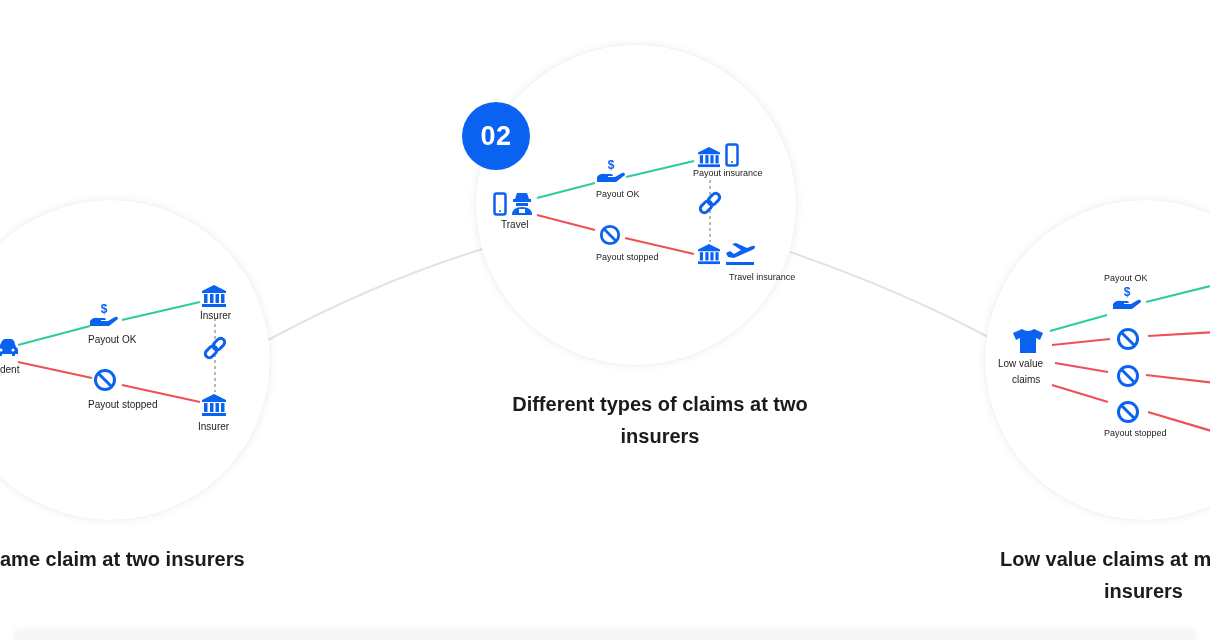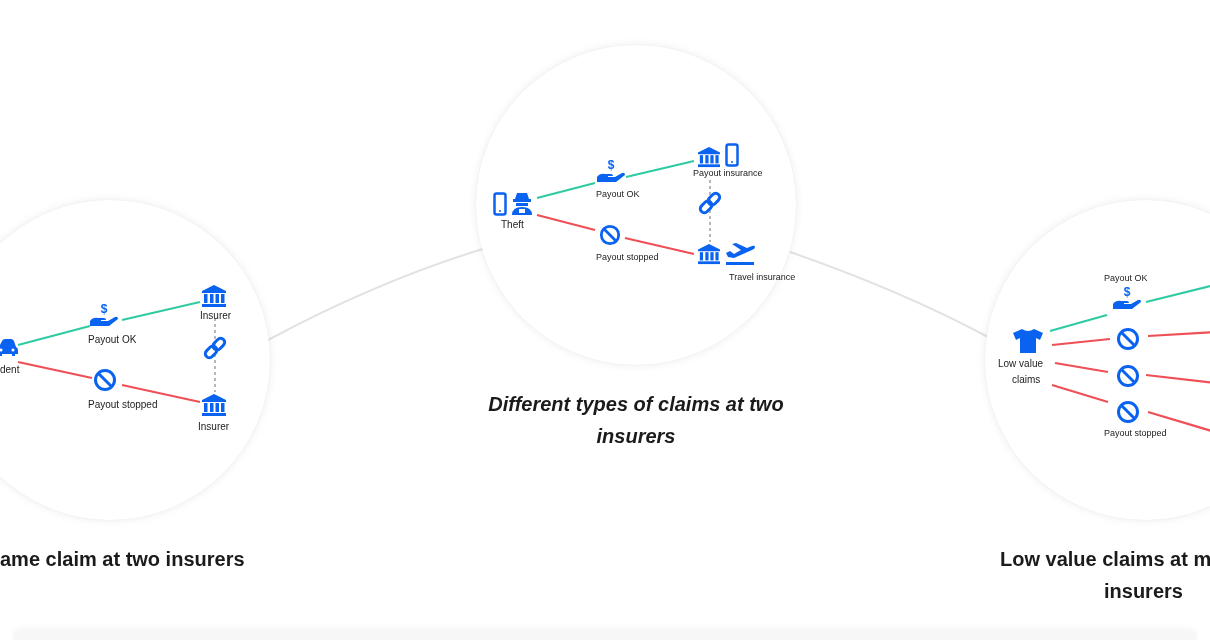--- a/index.html
+++ b/index.html
@@ -119,21 +119,21 @@
     <rect x="1.5" y="1.5" width="11" height="21" rx="2" stroke="#0a63f0" stroke-width="2.5" fill="none"></rect>
     <circle cx="7" cy="19" r="1" fill="#0a63f0"></circle>
   </svg>
   <svg class="icon" style="left:511px; top:192px;" width="22" height="24" viewBox="0 0 22 24">
     <path d="M4 7 L6 1 L16 1 L18 7 Z" fill="#0a63f0"></path>
     <rect x="2" y="7" width="18" height="3" fill="#0a63f0"></rect>
     <path d="M5 11 L17 11 L17 14 L5 14 Z" fill="#0a63f0"></path>
     <path d="M1 23 Q1 15 11 15 Q21 15 21 23 Z" fill="#0a63f0"></path>
     <rect x="8" y="17" width="6" height="4" fill="#fff"></rect>
   </svg>
-  <span class="lbl" style="left:501px; top:219px;">Theft</span>
+  <span class="lbl" style="left:501px; top:219px;">Travel</span>
 
   <svg class="icon" style="left:596px; top:158px;" width="30" height="28" viewBox="0 0 30 28">
     <text x="15" y="11" text-anchor="middle" font-size="12" font-weight="700" fill="#0a63f0" font-family="Liberation Sans, sans-serif">$</text>
     <path d="M1 19 Q4 15 9 16 L15 16 Q17 16 17 18 L12 18 L12 19 L19 19 L26 15 Q29 14 29 17 L20 24 L1 24 Z" fill="#0a63f0"></path>
   </svg>
   <span class="lbl sm" style="left:596px; top:189px;">Payout OK</span>
 
   <svg class="icon" style="left:599px; top:224px;" width="22" height="22" viewBox="0 0 24 24">
     <circle cx="12" cy="12" r="9.5" stroke="#0a63f0" stroke-width="3" fill="none"></circle>
     <line x1="5.5" y1="5.5" x2="18.5" y2="18.5" stroke="#0a63f0" stroke-width="3"></line>
@@ -168,22 +168,23 @@
     <rect x="14.5" y="10" width="3.5" height="9" fill="#0a63f0"></rect>
       <rect x="20" y="10" width="3.5" height="9" fill="#0a63f0"></rect>
     <rect x="1" y="20" width="24" height="3" fill="#0a63f0"></rect>
   </svg>
   <svg class="icon" style="left:724px; top:241px;" width="32" height="26" viewBox="0 0 32 26">
     <path d="M2 12 L6 10 L10 13 L17 9 L8 3 L12 2 L23 7 L28 5 Q31 4 31 6 Q31 8 28 9 L10 17 L4 16 Z" fill="#0a63f0"></path>
     <rect x="2" y="21" width="28" height="3" fill="#0a63f0"></rect>
   </svg>
   <span class="lbl sm" style="left:729px; top:272px;">Travel insurance</span>
 
-
-  <div class="caption" style="left:436px; top:388px; width:400px;font-style:italic;">
+  <div class="badge" style="left:462px; top:102px;">02</div>
+
+  <div class="caption" style="left:460px; top:388px; width:400px;">
     <div>Different types of claims at two</div>
     <div>insurers</div>
   </div>
 
   <div class="circle" style="left:985px; top:200px; width:320px; height:320px;"></div>
 
   <svg class="canvas" width="1210" height="640">
     <line x1="1050" y1="331" x2="1107" y2="315" stroke="#2ecba3" stroke-width="2.2"></line>
     <line x1="1146" y1="302" x2="1215" y2="285" stroke="#2ecba3" stroke-width="2.2"></line>
     <line x1="1052" y1="345" x2="1110" y2="339" stroke="#ef4f56" stroke-width="2.2"></line>

